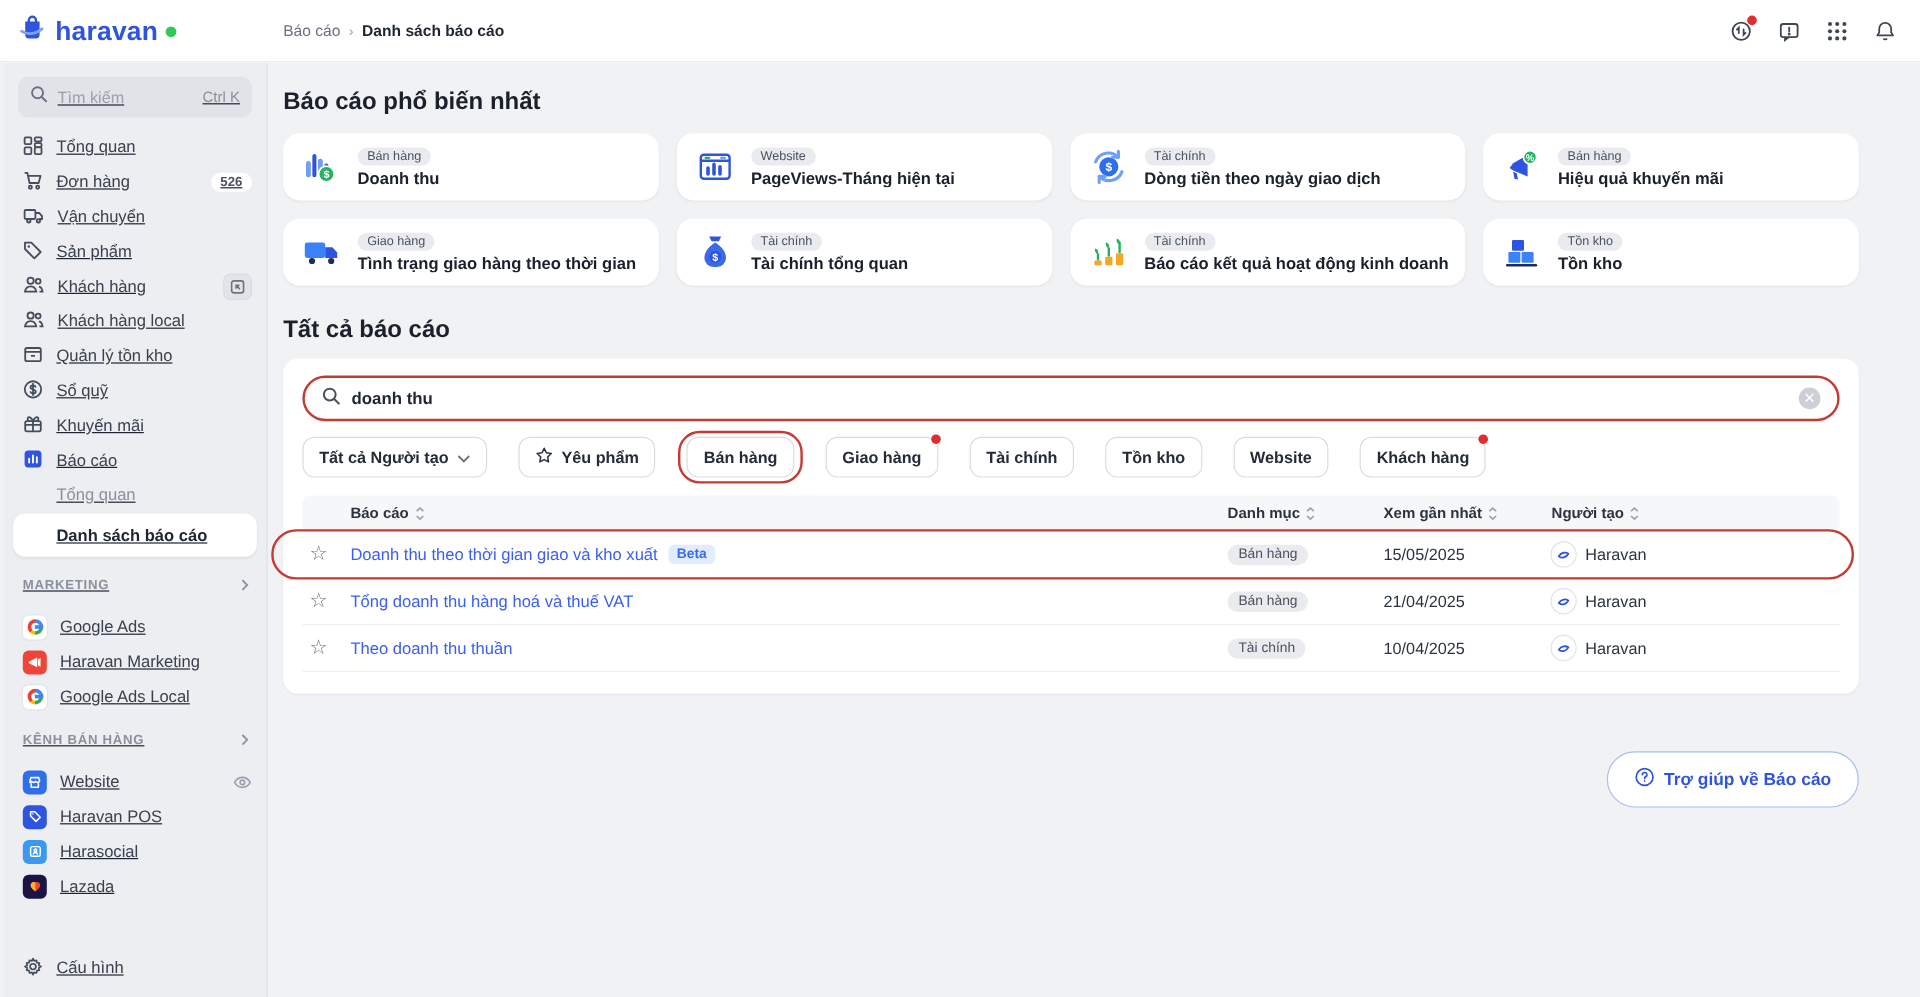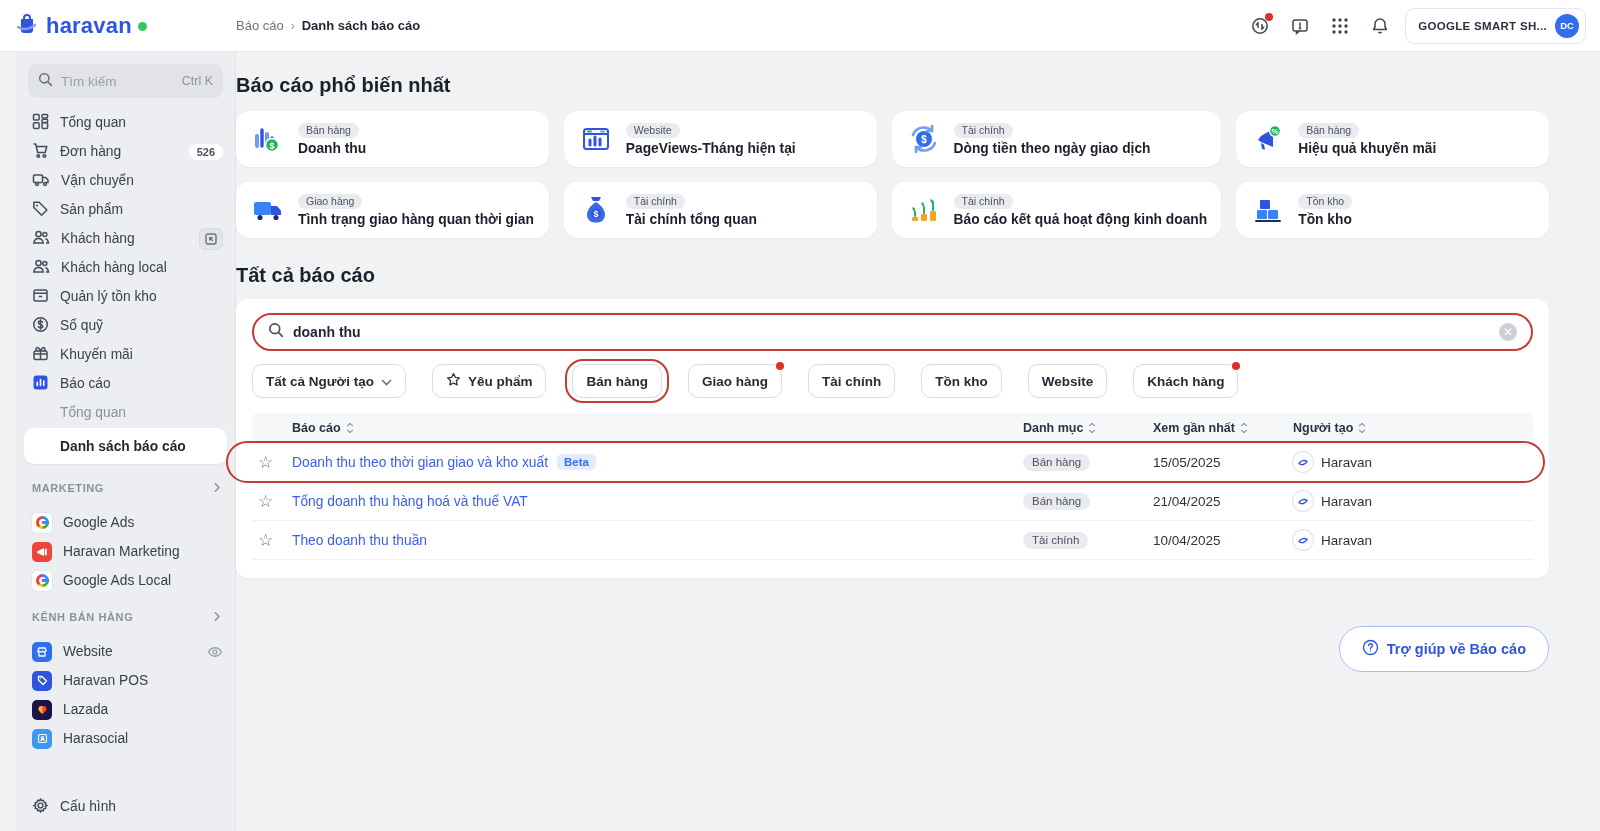--- a/index.html
+++ b/index.html
@@ -16,21 +16,21 @@
   .crumb-sep { color:#9aa1ad; font-size:12px; }
   .crumb-current { color:#1f2633; font-weight:600; }
   .topbar-right { margin-left:auto; display:flex; align-items:center; gap:10px; padding-right:14px; }
   .tb-icon { position:relative; width:30px; height:30px; display:flex; align-items:center; justify-content:center; border-radius:6px; cursor:pointer; }
   .tb-dot { position:absolute; top:2px; right:2px; width:8px; height:8px; background:#e02d2d; border-radius:50%; }
   .account-pill { display:flex; align-items:center; gap:8px; border:1px solid #e2e5ea; border-radius:9px; background:#fff; padding:5px 6px 5px 12px; cursor:pointer; }
   .account-name { font-size:11.5px; font-weight:600; letter-spacing:.3px; color:#2b3340; }
   .avatar { width:24px; height:24px; border-radius:50%; background:#2f6fed; color:#fff; font-size:9.5px; font-weight:700; display:flex; align-items:center; justify-content:center; }
 
   
-  .sidebar { position:fixed; top:52px; left:16px; bottom:0; width:220px; background:#eceef1; border-right:1px solid #e0e2e6; padding:10px 0 0; display:flex; flex-direction:column; overflow:hidden; }
+  .sidebar { position:fixed; top:52px; left:3px; bottom:0; width:220px; background:#eceef1; border-right:1px solid #e0e2e6; padding:10px 0 0; display:flex; flex-direction:column; overflow:hidden;text-decoration:underline; }
   .side-search { margin:2px 12px 10px; height:34px; background:#e1e3e8; border-radius:9px; display:flex; align-items:center; gap:8px; padding:0 10px; cursor:text; }
   .side-search .ph { color:#9aa1ad; font-size:13.5px; flex:1; }
   .side-search .kbd { color:#8a919e; font-size:12.5px; }
   .nav-item { display:flex; align-items:center; gap:11px; height:29px; padding:0 12px 0 16px; font-size:13.8px; color:#39414e; cursor:pointer; }
   .nav-item .lbl { flex:1; }
   .badge-count { background:#fff; border-radius:999px; font-size:11px; color:#4a5160; padding:2px 8px; font-weight:600; }
   .mini-btn { width:24px; height:22px; background:#e2e4e8; border:1px solid #d8dbe0; border-radius:6px; display:flex; align-items:center; justify-content:center; }
   .sub-item { height:28px; display:flex; align-items:center; padding-left:44px; font-size:13.8px; color:#8a919e; cursor:pointer; }
   .sub-item.active { margin:2px 8px; height:36px; padding-left:36px; background:#fff; border-radius:10px; color:#1f2633; font-weight:600; box-shadow:0 1px 2px rgba(20,30,60,.06); }
   .section-head { display:flex; align-items:flex-start; margin-top:16px; height:26px; padding:0 14px 0 16px; font-size:11px; font-weight:700; letter-spacing:.6px; color:#8a919e; cursor:pointer; }
@@ -133,24 +133,20 @@
           <circle cx="9" cy="15" r="1.7"></circle>
           <circle cx="15" cy="15" r="1.7"></circle>
         </svg>
     </div>
     <div class="tb-icon">
       <svg width="20" height="20" viewBox="0 0 20 20" fill="none" stroke="#3f4653" stroke-width="1.5">
           <path d="M10 3a5 5 0 0 1 5 5v3l1.5 2.5h-13L5 11V8a5 5 0 0 1 5-5z" stroke-linejoin="round"></path>
           <path d="M8.5 16a1.8 1.8 0 0 0 3 0"></path>
         </svg>
     </div>
-    <div class="account-pill">
-      <span class="account-name">GOOGLE SMART SH...</span>
-      <span class="avatar">DC</span>
-    </div>
   </div>
 </header>
 
 <aside class="sidebar">
   <div class="side-search">
     <span><svg width="15" height="15" viewBox="0 0 15 15" fill="none" stroke="#6b7280" stroke-width="1.6">
           <circle cx="6.3" cy="6.3" r="4.6"></circle>
           <path d="M10 10l3.4 3.4" stroke-linecap="round"></path>
         </svg></span>
     <span class="ph">Tìm kiếm</span>
@@ -313,37 +309,37 @@
   <div class="nav-item">
     <span class="app-icon" style="background:#2f55e0;">
         <svg width="11" height="11" viewBox="0 0 11 11" fill="none" stroke="#fff" stroke-width="1.3">
           <path d="M1.5 5V1.5H5l4.5 4.5L6 9.5z" stroke-linejoin="round"></path>
           <circle cx="3.4" cy="3.4" r=".6" fill="#fff" stroke="none"></circle>
         </svg>
       </span>
     <span class="lbl">Haravan POS</span>
   </div>
   <div class="nav-item">
-    <span class="app-icon" style="background:#1a1446;">
-        <svg width="11" height="10" viewBox="0 0 11 10">
-          <path d="M5.5 9C3.5 7.4 1.5 5.8 1.5 3.8 1.5 2.2 2.7 1 4.1 1c.8 0 1.4.4 1.4.4S6.1 1 6.9 1c1.4 0 2.6 1.2 2.6 2.8 0 2-2 3.6-4 5.2z" fill="#f6452d"></path>
-          <path d="M5.5 9C3.5 7.4 1.5 5.8 1.5 3.8 1.5 2.2 2.7 1 4.1 1c.8 0 1.4.4 1.4.4L5.5 9z" fill="#ffb22d"></path>
-        </svg>
-      </span>
-    <span class="lbl">Lazada</span>
-  </div>
-  <div class="nav-item">
     <span class="app-icon" style="background:#3b9af0;">
         <svg width="11" height="11" viewBox="0 0 11 11" fill="none" stroke="#fff" stroke-width="1.2">
           <rect x="1.5" y="1.5" width="8" height="8" rx="1.5"></rect>
           <circle cx="5.5" cy="4.6" r="1.1"></circle>
           <path d="M3.6 8c.4-1.1 1.1-1.6 1.9-1.6S7 6.9 7.4 8"></path>
         </svg>
       </span>
     <span class="lbl">Harasocial</span>
+  </div>
+  <div class="nav-item">
+    <span class="app-icon" style="background:#1a1446;">
+        <svg width="11" height="10" viewBox="0 0 11 10">
+          <path d="M5.5 9C3.5 7.4 1.5 5.8 1.5 3.8 1.5 2.2 2.7 1 4.1 1c.8 0 1.4.4 1.4.4S6.1 1 6.9 1c1.4 0 2.6 1.2 2.6 2.8 0 2-2 3.6-4 5.2z" fill="#f6452d"></path>
+          <path d="M5.5 9C3.5 7.4 1.5 5.8 1.5 3.8 1.5 2.2 2.7 1 4.1 1c.8 0 1.4.4 1.4.4L5.5 9z" fill="#ffb22d"></path>
+        </svg>
+      </span>
+    <span class="lbl">Lazada</span>
   </div>
 
   <div class="nav-item config-item">
     <span><svg width="17" height="17" viewBox="0 0 17 17" fill="none" stroke="#454d5c" stroke-width="1.4">
           <circle cx="8.5" cy="8.5" r="2.4"></circle>
           <path d="M8.5 1.8l.9 1.9 2-.5.4 2 2 .4-.5 2 1.9.9-1.9.9.5 2-2 .4-.4 2-2-.5-.9 1.9-.9-1.9-2 .5-.4-2-2-.4.5-2-1.9-.9 1.9-.9-.5-2 2-.4.4-2 2 .5z" stroke-linejoin="round"></path>
         </svg></span>
     <span class="lbl">Cấu hình</span>
   </div>
 </aside>
@@ -419,21 +415,21 @@
       <span class="card-ic">
           <svg width="36" height="34" viewBox="0 0 36 34">
             <rect x="4" y="9" width="17" height="13" rx="2" fill="#3b82f6"></rect>
             <path d="M21 13h6l4 4.5V22h-10z" fill="#2f55e0"></path>
             <circle cx="10" cy="24.5" r="2.6" fill="#1f2c56"></circle>
             <circle cx="26" cy="24.5" r="2.6" fill="#1f2c56"></circle>
           </svg>
         </span>
       <span class="card-body">
         <span class="tag-pill">Giao hàng</span>
-        <span class="card-title">Tình trạng giao hàng quan thời gian</span>
+        <span class="card-title">Tình trạng giao hàng theo thời gian</span>
       </span>
     </div>
 
     <div class="card">
       <span class="card-ic">
           <svg width="34" height="34" viewBox="0 0 34 34">
             <path d="M14 8h6l2-4h-10z" fill="#2f55e0"></path>
             <path d="M17 9c-6 4-9 8-9 13a7.5 7.5 0 0 0 7.5 7.5h3A7.5 7.5 0 0 0 26 22c0-5-3-9-9-13z" fill="#3b6ae8"></path>
             <circle cx="17" cy="21" r="5" fill="#2f55e0"></circle>
             <text x="17" y="24.4" font-size="9" fill="#fff" text-anchor="middle" font-weight="bold">$</text>

